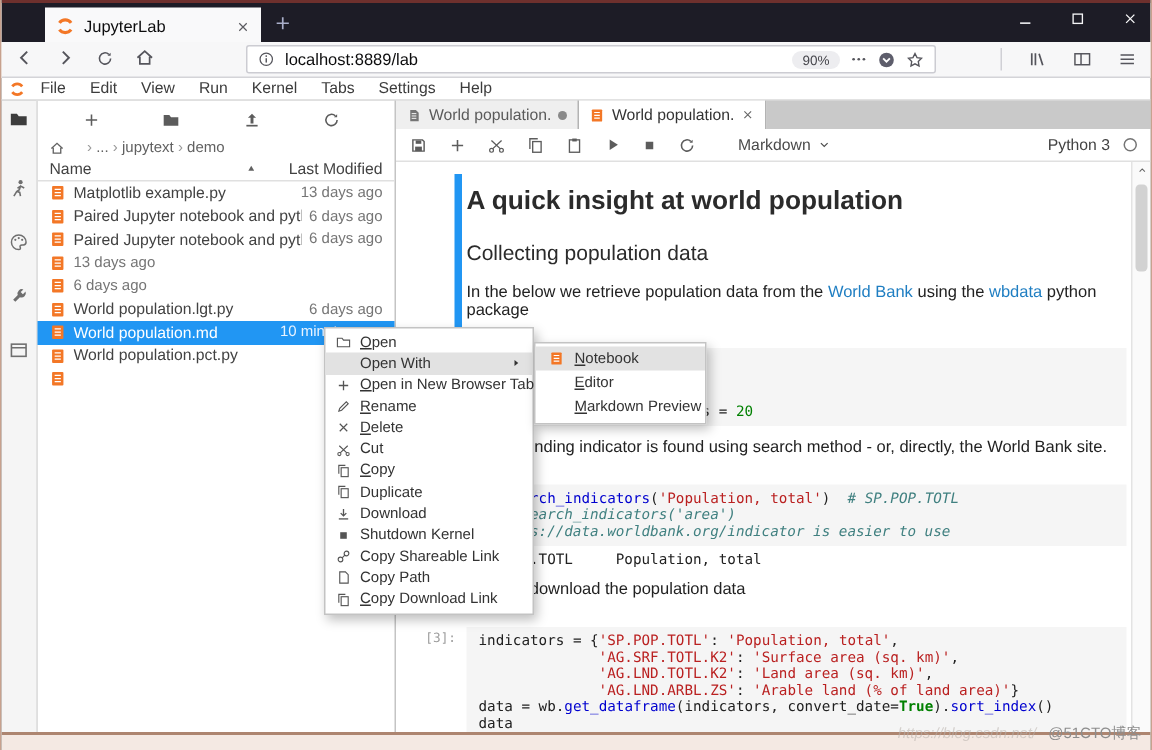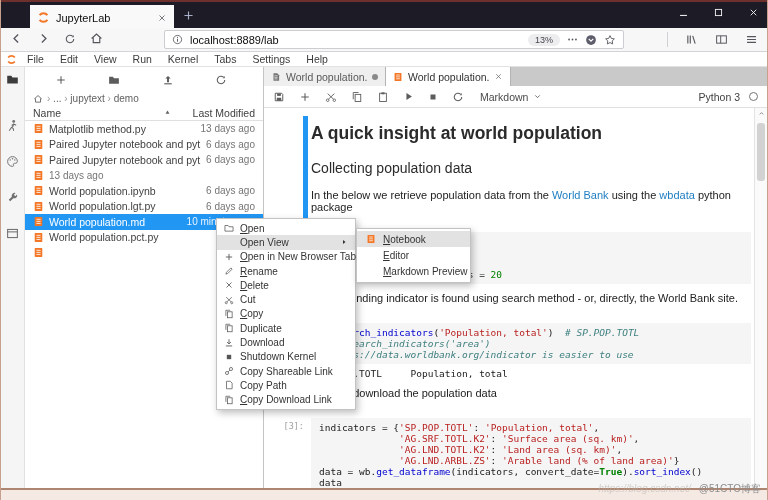--- a/index.html
+++ b/index.html
@@ -29,21 +29,21 @@
   #jlab-menubar{height:15px;background:#fff;border-bottom:1px solid #e2e2e2;display:flex;align-items:center;padding-left:3px;font-size:10.5px;color:#3c3c3c}
   .menu-item{padding:0 8px;cursor:default}
   #main{position:absolute;top:15px;left:0;right:0;bottom:12px;display:flex}
   #activity-bar{width:24px;background:#f5f5f5;border-right:1px solid #e2e2e2;display:flex;flex-direction:column;align-items:center;padding-top:6px;color:#6f6f6f}
   #activity-bar .ab{margin-bottom:23px}
   #activity-bar .ab.active{color:#3c3c3c}
   #activity-bar .ab:first-child{margin-bottom:33px}
 
   #file-browser{width:239px;background:#fff;border-right:1px solid #c4c4c4;display:flex;flex-direction:column}
   #fb-toolbar{height:25px;display:flex;align-items:center;justify-content:space-between;padding:0 36px 0 30px;color:#5c5c5c}
-  #fb-breadcrumb{height:13px;display:flex;align-items:center;gap:4px;padding:0 8px;font-size:10px;color:#616161}
+  #fb-breadcrumb{height:13px;display:flex;align-items:center;gap:15px;padding:0 8px;font-size:10px;color:#616161}
   #fb-breadcrumb .sep{color:#9a9a9a}
   #fb-header{height:16px;display:flex;align-items:center;padding:0 8px;font-size:10.5px;color:#424242;border-bottom:1px solid #e0e0e0}
   #fb-header .col-name{flex:1}
   #fb-header .sort{color:#616161;margin-right:22px}
   #file-list{flex:1}
   .file-row{height:15.5px;display:flex;align-items:center;gap:5px;padding:0 8px;font-size:10.5px;color:#424242}
   .file-row .fi{flex:none}
   .file-name{flex:1;white-space:nowrap;overflow:hidden}
   .file-mod{font-size:10px;color:#757575;white-space:nowrap}
   .file-row.sel{background:#2196f3;color:#fff}
@@ -51,21 +51,21 @@
 
   
   #notebook{flex:1;display:flex;flex-direction:column;position:relative;background:#fff;min-width:0}
   #nb-tabbar{height:19px;background:#c9c9c9;display:flex}
   .nb-tab{display:flex;align-items:center;gap:5px;padding:0 7px;font-size:10.5px;color:#5a5a5a;background:#efefef;border-right:1px solid #b3b3b3;width:122px}
   .nb-tab.active{background:#fff;color:#333;width:125px}
   .nb-tab .lbl{flex:1;white-space:nowrap;overflow:hidden}
   .dirty-dot{width:6px;height:6px;border-radius:50%;background:#8a8a8a}
   .nb-tab .x{color:#666;font-size:10px}
   #nb-toolbar{height:22px;background:#fff;border-bottom:1px solid #e0e0e0;display:flex;align-items:center;gap:14px;padding:0 9px;color:#5c5c5c}
-  #cell-type{display:flex;align-items:center;gap:5px;font-size:10.5px;color:#4a4a4a;margin-left:2px}
+  #cell-type{display:flex;align-items:center;gap:5px;font-size:10.5px;color:#4a4a4a;margin-left:14px}
   #kernel{margin-left:auto;display:flex;align-items:center;gap:9px;font-size:10.5px;color:#424242}
   #kernel-circle{width:9px;height:9px;border:1.5px solid #757575;border-radius:50%}
 
   #nb-content{flex:1;position:relative;overflow:hidden;padding:7px 16px 0 0}
   #cell-collapser{position:absolute;left:39px;top:8px;width:5px;height:128px;background:#2196f3}
   .cellrow{display:flex;margin-bottom:8px}
   .prompt{width:47px;flex:none;text-align:right;padding:3px 7px 0 0;font-family:"DejaVu Sans Mono",monospace;font-size:8.5px;color:#9e9e9e}
   .cell-body{flex:1;min-width:0}
   .nb-h1{font-size:17.5px;font-weight:700;color:#2b2b2b;margin:8px 0 16px}
   .nb-h2{font-size:14px;font-weight:400;color:#2b2b2b;margin:0 0 13px}
@@ -172,21 +172,21 @@
   </div>
   <div id="urlbar">
     <span class="i" style="font-size:11px">
         <svg width="1em" height="1em" viewBox="0 0 16 16" fill="currentColor">
           <circle cx="8" cy="8" r="6" fill="none" stroke="currentColor" stroke-width="1.2"></circle>
           <rect x="7.3" y="7" width="1.4" height="4.2"></rect>
           <rect x="7.3" y="4.2" width="1.4" height="1.5"></rect>
         </svg>
       </span>
     <span id="url-text">localhost:8889/lab</span>
-    <span id="zoom-pill">13%</span>
+    <span id="zoom-pill">90%</span>
     <span class="i" style="font-size:11px">
         <svg width="1em" height="1em" viewBox="0 0 16 16" fill="currentColor">
           <circle cx="3" cy="8" r="1.3"></circle>
           <circle cx="8" cy="8" r="1.3"></circle>
           <circle cx="13" cy="8" r="1.3"></circle>
         </svg>
       </span>
     <span class="i" style="font-size:12px">
         <svg width="1em" height="1em" viewBox="0 0 16 16" fill="currentColor">
           <circle cx="8" cy="8" r="6.5" fill="#5d5d6b"></circle>
@@ -310,21 +310,21 @@
         <span class="col-mod">Last Modified</span>
       </div>
       <div id="file-list">
           <div class="file-row">
             <span class="fi i" style="font-size: 11px;">
               <svg width="1em" height="1em" viewBox="0 0 16 16" fill="currentColor">
                 <rect x="2.5" y="1.5" width="11" height="13" rx="1" fill="#f37726"></rect>
                 <path d="M5 4.8h6M5 7.8h6M5 10.8h6" stroke="#fff" stroke-width="1.2"></path>
               </svg>
             </span>
-            <span class="file-name">Matplotlib method.py</span>
+            <span class="file-name">Matplotlib example.py</span>
             <span class="file-mod">13 days ago</span>
           </div>
           <div class="file-row">
             <span class="fi i" style="font-size: 11px;">
               <svg width="1em" height="1em" viewBox="0 0 16 16" fill="currentColor">
                 <rect x="2.5" y="1.5" width="11" height="13" rx="1" fill="#f37726"></rect>
                 <path d="M5 4.8h6M5 7.8h6M5 10.8h6" stroke="#fff" stroke-width="1.2"></path>
               </svg>
             </span>
             <span class="file-name">Paired Jupyter notebook and python ...</span>
@@ -349,21 +349,20 @@
             </span>
             <span class="file-mod">13 days ago</span>
           </div>
           <div class="file-row">
             <span class="fi i" style="font-size: 11px;">
               <svg width="1em" height="1em" viewBox="0 0 16 16" fill="currentColor">
                 <rect x="2.5" y="1.5" width="11" height="13" rx="1" fill="#f37726"></rect>
                 <path d="M5 4.8h6M5 7.8h6M5 10.8h6" stroke="#fff" stroke-width="1.2"></path>
               </svg>
             </span>
-            <span class="file-name">World population.ipynb</span>
             <span class="file-mod">6 days ago</span>
           </div>
           <div class="file-row">
             <span class="fi i" style="font-size: 11px;">
               <svg width="1em" height="1em" viewBox="0 0 16 16" fill="currentColor">
                 <rect x="2.5" y="1.5" width="11" height="13" rx="1" fill="#f37726"></rect>
                 <path d="M5 4.8h6M5 7.8h6M5 10.8h6" stroke="#fff" stroke-width="1.2"></path>
               </svg>
             </span>
             <span class="file-name">World population.lgt.py</span>
@@ -563,21 +562,21 @@
     <div class="cm-item">
       <span class="cm-icon i" style="font-size: 10px;">
         <svg width="1em" height="1em" viewBox="0 0 16 16" fill="currentColor">
           <path d="M1.5 4h5L8 6h6.5v7h-13z" fill="none" stroke="currentColor" stroke-width="1.2"></path>
         </svg>
       </span>
       <span class="cm-label"><u>O</u>pen</span>
     </div>
     <div class="cm-item hl">
       <span class="cm-icon i" style="font-size: 10px;"></span>
-      <span class="cm-label">Open View</span>
+      <span class="cm-label">Open With</span>
       <span class="cm-arrow i">
         <svg width="1em" height="1em" viewBox="0 0 16 16" fill="currentColor">
           <path d="M6 4l5 4-5 4z"></path>
         </svg>
       </span>
     </div>
     <div class="cm-item">
       <span class="cm-icon i" style="font-size: 10px;">
         <svg width="1em" height="1em" viewBox="0 0 16 16" fill="currentColor">
           <path d="M8 3v10M3 8h10" stroke="currentColor" stroke-width="1.4" fill="none"></path>

